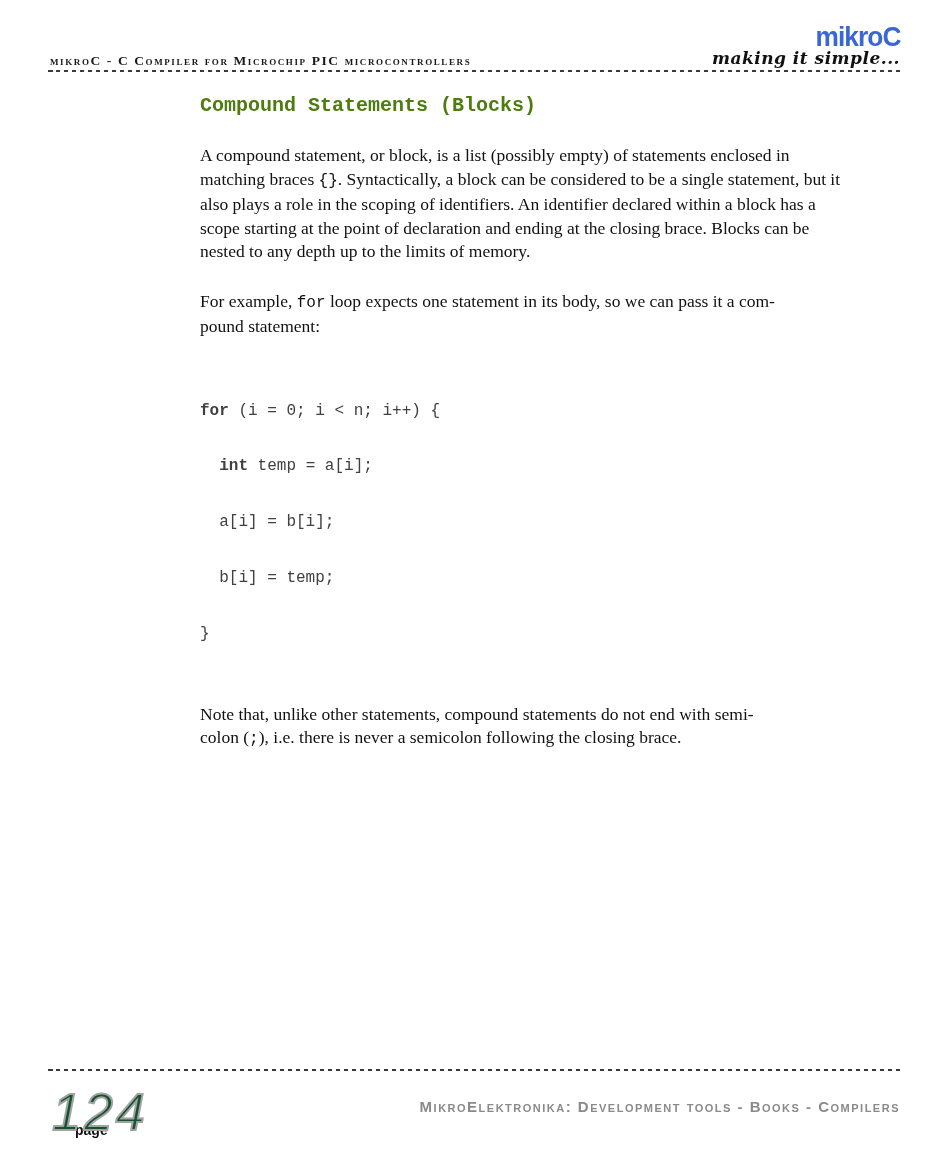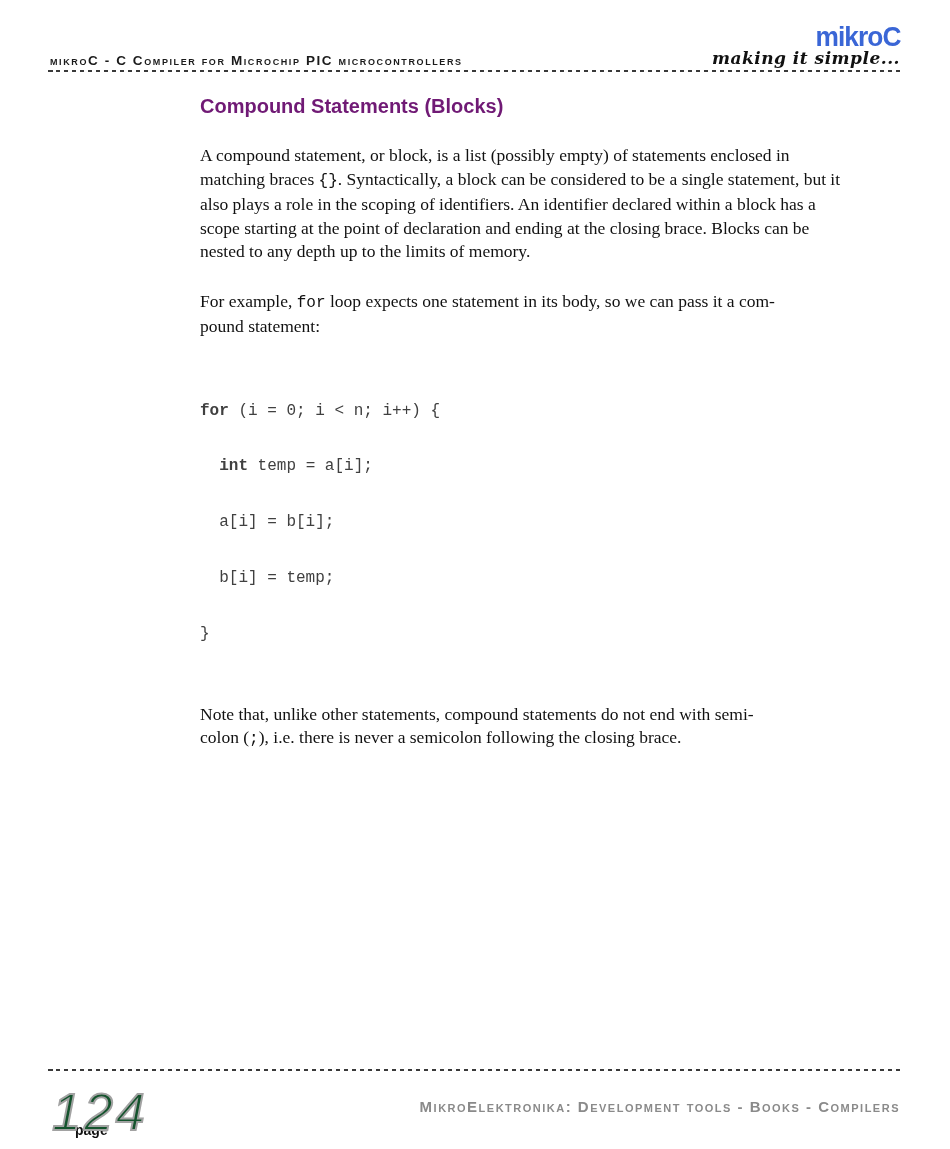--- a/index.html
+++ b/index.html
@@ -12,21 +12,21 @@
     overflow: hidden;
     font-family: "Liberation Serif", serif;
     color: #111111;
   }
 
   
   .header-left {
     position: absolute;
     left: 50px;
     top: 53px;
-    font-family: Liberation Sans, sans-serif;
+    font-family: Liberation Serif, serif;
     font-weight: bold;
     font-variant: small-caps;
     font-size: 13.5px;
     letter-spacing: 1.6px;
     color: #1a1a1a;
     white-space: nowrap;
   }
   .header-rule, .footer-rule {
     position: absolute;
     left: 48px;
@@ -63,25 +63,25 @@
 
   
   .content {
     position: absolute;
     left: 200px;
     top: 94px;
     width: 655px;
   }
   .doc-title {
     margin: 0 0 26px 0;
-    font-family: Liberation Sans, sans-serif;
+    font-family: Liberation Mono, monospace;
     font-weight: bold;
     font-size: 20px;
     line-height: 24px;
-    color: #701a75;
+    color: #4d7c0f;
   }
   .body-para {
     margin: 0 0 26px 0;
     font-size: 17.5px;
     line-height: 23.5px;
     color: #111111;
   }
   .mono {
     font-family: "Liberation Mono", monospace;
     font-size: 16px;

